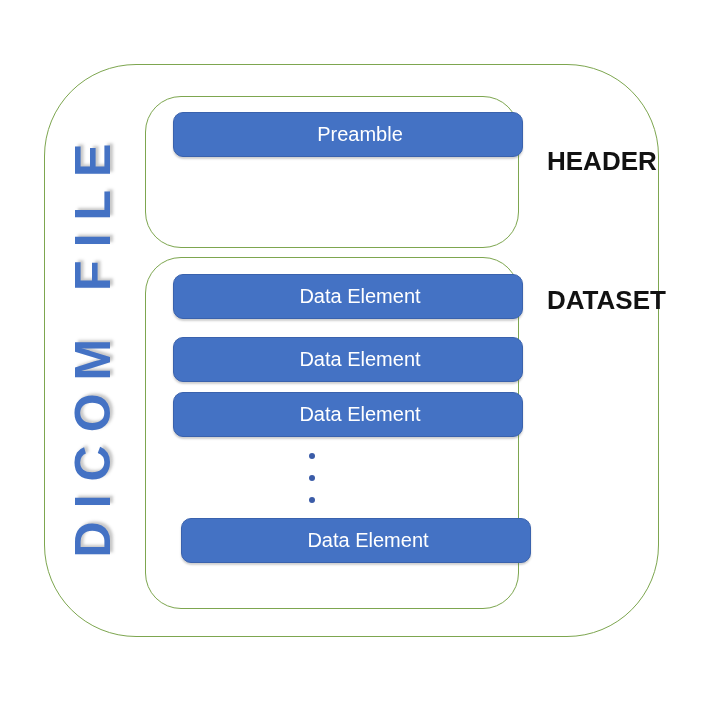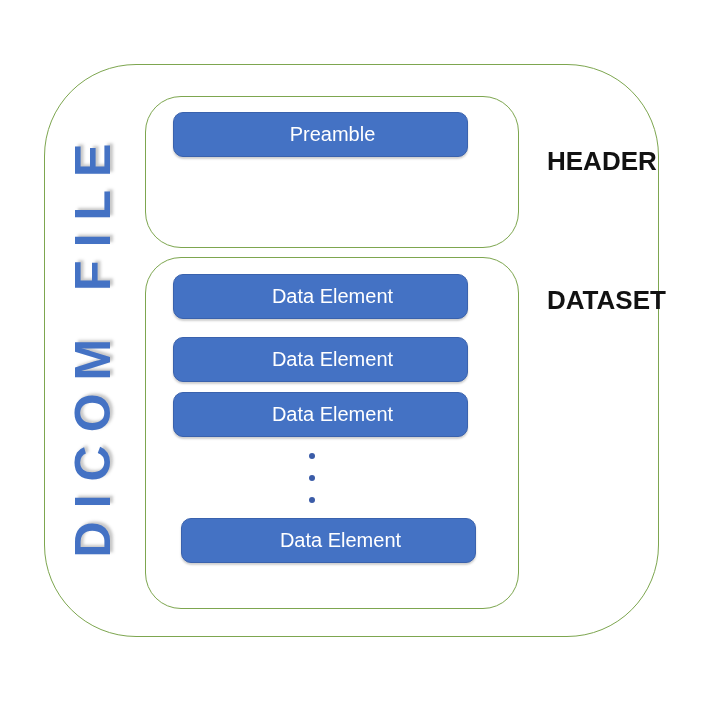--- a/index.html
+++ b/index.html
@@ -18,21 +18,21 @@
   .header-group{top:96px;height:152px;}
   .dataset-group{top:257px;height:352px;}
   .vertical-title{
     position:absolute;left:93px;top:344px;
     transform:translate(-50%,-50%) rotate(-90deg);
     font-size:50px;font-weight:700;letter-spacing:13px;word-spacing:8px;
     color:#4472c4;white-space:nowrap;
     text-shadow:2px 3px 3px rgba(130,130,130,0.45);
   }
   .bluebox{
-    position:absolute;left:173px;width:295px;height:45px;
+    position:absolute;left:173px;width:350px;height:45px;
     background:#4472c4;border:1px solid #3a62ad;border-radius:10px;
     box-sizing:border-box;box-shadow:0 2px 2px rgba(100,100,100,0.3);
     color:#ffffff;font-size:20px;
     display:flex;align-items:center;justify-content:center;padding-left:24px;
   }
   .box-preamble{top:112px;}
   .box-prefix{top:181px;}
   .box-de1{top:274px;}
   .box-de2{top:337px;}
   .box-de3{top:392px;}

